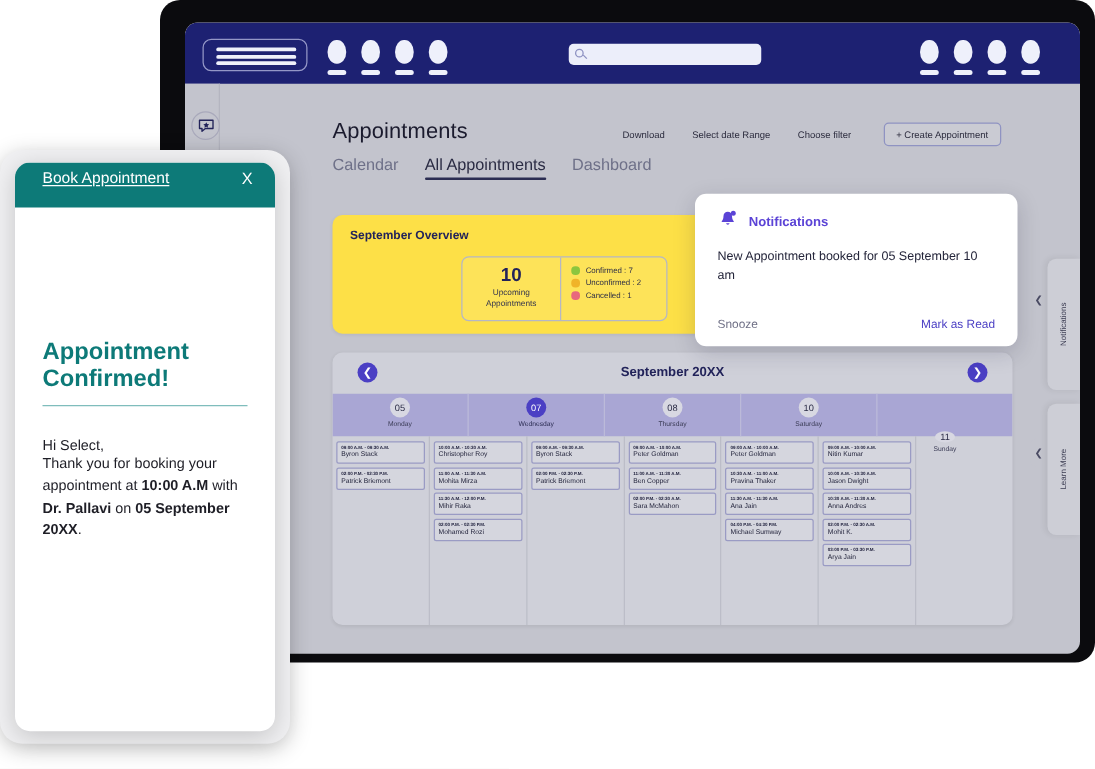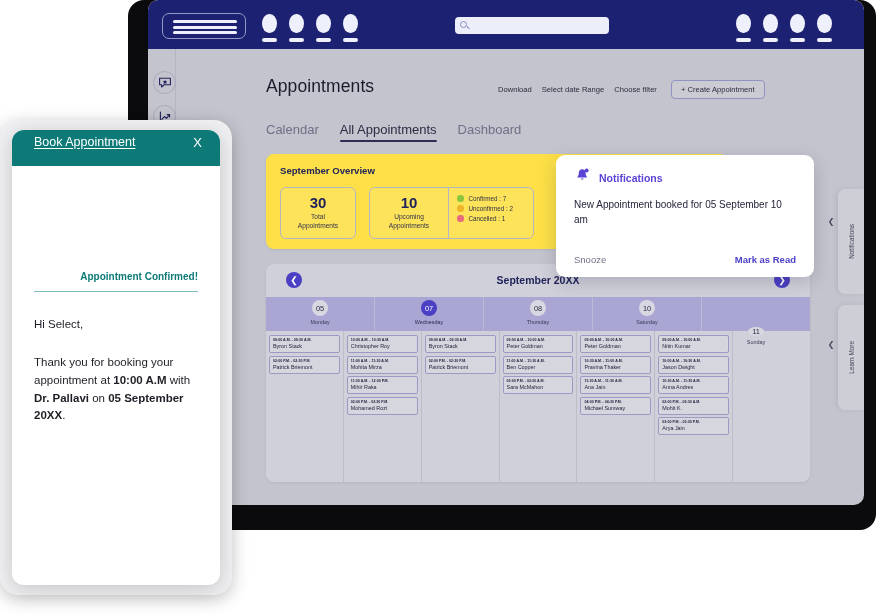--- a/index.html
+++ b/index.html
@@ -14,21 +14,21 @@
   
   .tablet-frame {
     position: absolute;
     left: 128px; top: 0px;
     width: 748px; height: 530px;
     background: #0b0b0e;
     border-radius: 16px;
   }
   .tablet-screen {
     position: absolute;
-    left: 148px; top: 0;
+    left: 148px; top: 18px;
     width: 716px; height: 505px;
     background: #c3c4cd;
     border-radius: 10px;
     overflow: hidden;
   }
 
   
   .topnav {
     position: absolute; left: 0; top: 0;
     width: 716px; height: 49px;
@@ -96,32 +96,32 @@
 
   
   .content { position: absolute; left: 28px; top: 49px; width: 688px; height: 456px; }
 
   .page-title {
     position: absolute; left: 90px; top: 27px;
     font-size: 17.5px; color: #1b1b2e; letter-spacing: .1px;
   }
   .hdr-actions {
     position: absolute; left: 322px; top: 31px;
-    display: flex; align-items: center; gap: 10px;
+    display: flex; align-items: center; gap: 22px;
   }
   .hdr-actions span { font-size: 7.6px; color: #2c2c3e; white-space: nowrap; }
   .create-btn {
     margin-left: 4px;
     border: 1px solid #8f93c2; border-radius: 4px;
     padding: 4px 9px; font-size: 7.4px; color: #23244a;
     background: rgba(255,255,255,.12); white-space: nowrap;
   }
   .tabs {
     position: absolute; left: 90px; top: 57px;
-    display: flex; gap: 21px; align-items: flex-end; margin-top: 16px;
+    display: flex; gap: 21px; align-items: flex-end;
   }
   .tab { font-size: 13px; color: #6e7088; white-space: nowrap; position: relative; padding-bottom: 5px; }
   .tab.active { color: #2b2c44; }
   .tab.active::after {
     content: ""; position: absolute; left: 0; bottom: 0;
     width: 100%; height: 2px; background: #2b2d52; border-radius: 2px;
   }
 
   
   .overview-card {
@@ -214,21 +214,21 @@
     box-shadow: 0 5px 18px rgba(20,20,50,.18);
   }
   .notif-head { display: flex; align-items: center; gap: 8px; padding: 12px 0 0 18px; }
   .notif-title { font-size: 10.5px; font-weight: bold; color: #5b43d6; }
   .notif-body { padding: 10px 24px 0 18px; font-size: 10px; color: #24253a; line-height: 1.45; }
   .notif-foot {
     position: absolute; left: 18px; right: 18px; bottom: 12px;
     display: flex; justify-content: space-between; align-items: center;
   }
   .snooze { font-size: 9.5px; color: #6e6f85; }
-  .mark-read { font-size: 9.5px; color: #4b3fc4; font-weight: bold; }
+  .mark-read { font-size: 9.5px; color: #4b3fc4; }
 
   
   .side-tab {
     position: absolute; right: 0;
     width: 26px; background: #cdced6;
     border-radius: 7px 0 0 7px;
     box-shadow: -2px 0 5px rgba(0,0,0,.07);
     display: flex; align-items: center; justify-content: center;
   }
   .side-tab.notifications { top: 189px; height: 105px; }
@@ -270,27 +270,27 @@
     border-radius: 6px 6px 0 0;
   }
   .modal-title {
     font-size: 12.5px; color: #ffffff;
     text-decoration: underline; text-underline-offset: 2px;
   }
   .modal-close { font-size: 13px; color: #ffffff; }
   .modal-body { padding: 0 22px; }
   .confirm-title {
     margin-top: 105px;
-    font-size: 10px; font-weight: bold; color: #0d7a78; text-align: right;
+    font-size: 19px; font-weight: bold; color: #0d7a78;
   }
   .confirm-rule {
     margin-top: 9px; height: 1px; background: #7fbdbc;
   }
   .greeting { margin-top: 26px; font-size: 11.5px; color: #1e1e26; }
-  .para { margin-top: 24px; font-size: 11.5px; color: #1e1e26; line-height: 1.55; }
+  .para { margin-top: 0; font-size: 11.5px; color: #1e1e26; line-height: 1.55; }
   .para b { font-weight: bold; }
 </style>
 </head>
 <body>
 
 <div class="stage">
 
   <div class="tablet-frame"></div>
   <div class="tablet-screen">
 
@@ -370,24 +370,20 @@
 
       <div class="tabs">
         <div class="tab">Calendar</div>
         <div class="tab active">All Appointments</div>
         <div class="tab">Dashboard</div>
       </div>
 
       <div class="overview-card">
         <div class="overview-title">September Overview</div>
 
-        <div class="stat-box a">
-          <div class="stat-num">30</div>
-          <div class="stat-lbl">Total<br>Appointments</div>
-        </div>
 
         <div class="stat-box b">
           <div class="stat-left">
             <div class="stat-num">10</div>
             <div class="stat-lbl">Upcoming<br>Appointments</div>
           </div>
           <div class="legend">
             <div class="legend-row">
               <span class="legend-dot" style="background:#8cc63e"></span>
               <span>Confirmed : 7</span>

